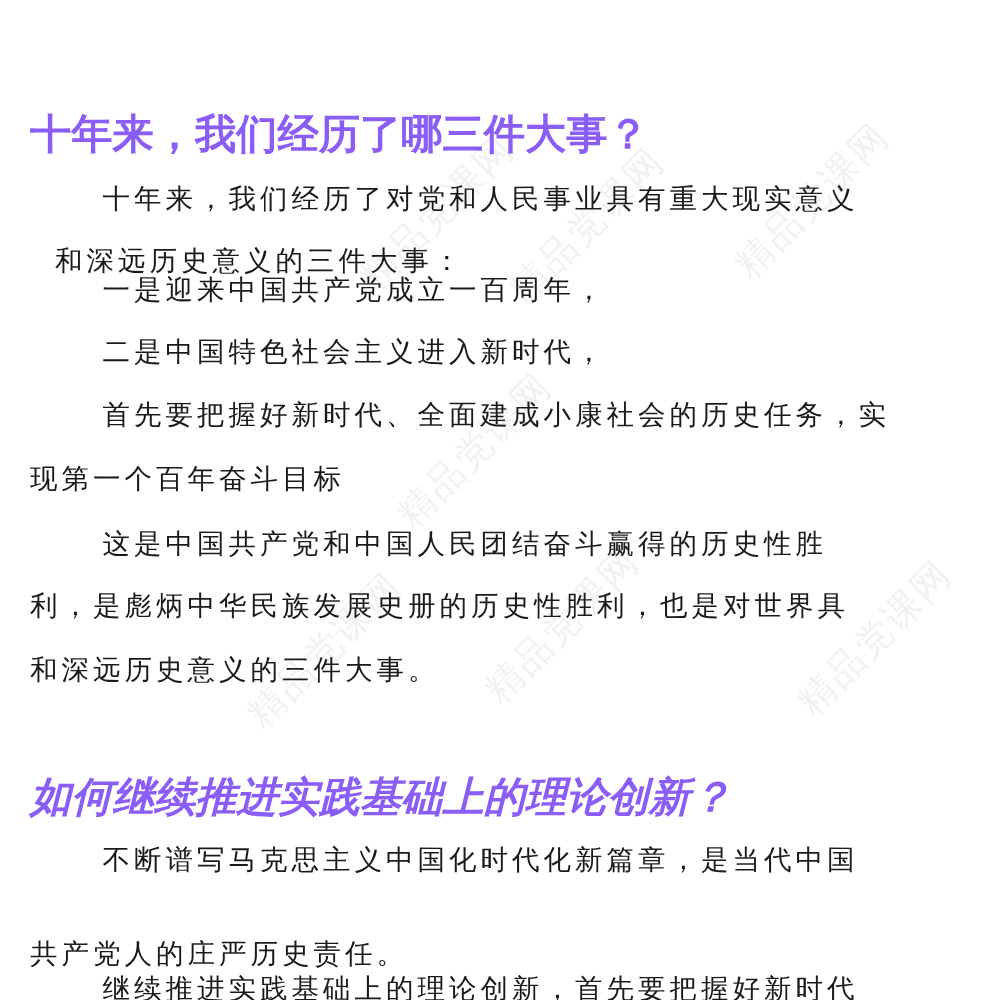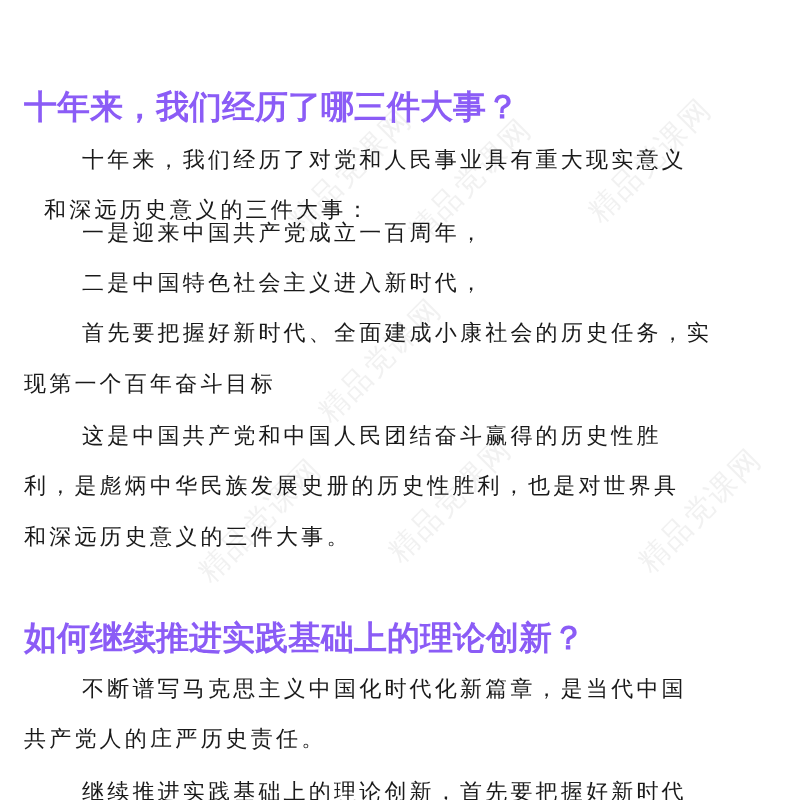--- a/index.html
+++ b/index.html
@@ -27,17 +27,17 @@
   <div class="line indent" style="top:144px;">十年来，我们经历了对党和人民事业具有重大现实意义</div>
   <div class="line" style="top:194px;margin-left:20px;">和深远历史意义的三件大事：</div>
   <div class="line indent" style="top:217px; top:217px;">一是迎来中国共产党成立一百周年，</div>
   <div class="line indent" style="top:267px;">二是中国特色社会主义进入新时代，</div>
   <div class="line indent" style="top:317px;">首先要把握好新时代、全面建成小康社会的历史任务，实</div>
   <div class="line" style="top:368px;">现第一个百年奋斗目标</div>
   <div class="line" style="top:470px;">利，是彪炳中华民族发展史册的历史性胜利，也是对世界具</div>
   <div class="line indent" style="top:420px;">这是中国共产党和中国人民团结奋斗赢得的历史性胜</div>
   <div class="line" style="top:521px;">和深远历史意义的三件大事。</div>
 
-  <div class="line heading" style="top:622px;">如何继续推进实践基础上的理论创新？</div>
+  <div class="line heading" style="top:622px;font-style:italic;">如何继续推进实践基础上的理论创新？</div>
   <div class="line indent" style="top:673px;">不断谱写马克思主义中国化时代化新篇章，是当代中国</div>
-  <div class="line" style="top:723px;">共产党人的庄严历史责任。</div>
+  <div class="line" style="top:748px;">共产党人的庄严历史责任。</div>
   <div class="line indent" style="top:776px;">继续推进实践基础上的理论创新，首先要把握好新时代</div>
 </div>
 
 </body></html>

